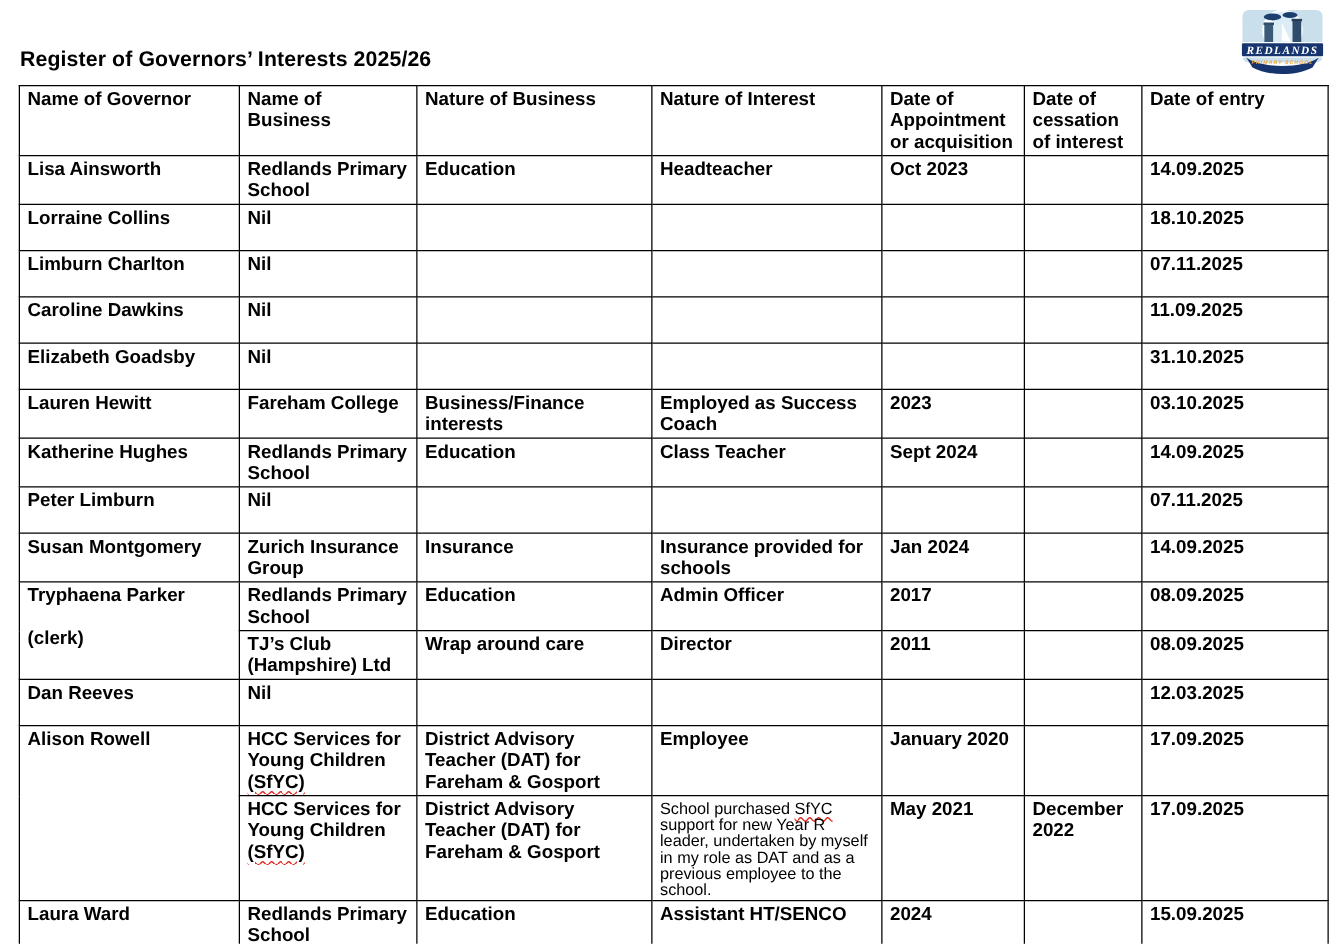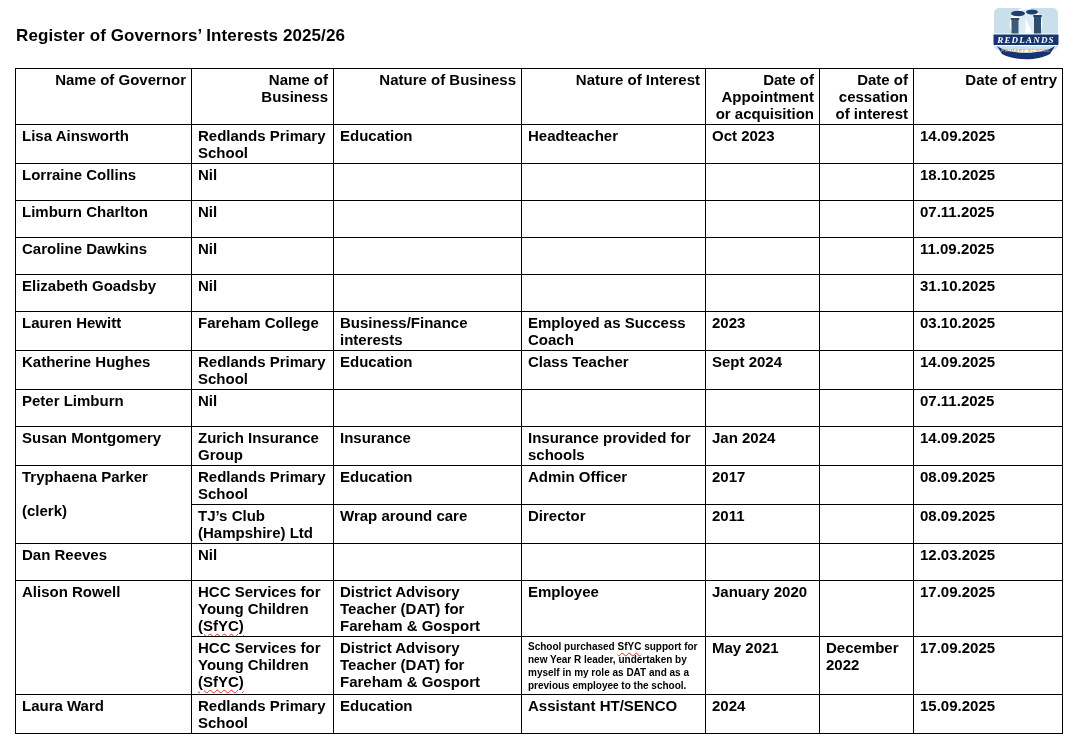--- a/index.html
+++ b/index.html
@@ -5,45 +5,45 @@
   * { box-sizing: border-box; }
   html, body { margin: 0; padding: 0; }
   body {
     width: 1074px; height: 755px;
     background: #ffffff;
     font-family: "Liberation Sans", sans-serif;
     position: relative;
     overflow: hidden;
     color: #000;
   }
-  .doc-header { position: absolute; top: 26px; left: 16px; text-align: center; }
+  .doc-header { position: absolute; top: 38px; left: 16px; text-align: center; }
   .doc-title { font-size: 17px; font-weight: bold; letter-spacing: 0.1px; }
   .logo-wrap { position: absolute; top: 7px; right: 13px; width: 70px; height: 56px; font-style: italic; }
   .gov-table {
     position: absolute; top: 68px; left: 15px;
     width: 1047px;
     border-collapse: collapse;
     table-layout: fixed;
   }
   .gov-table th, .gov-table td {
     border: 1px solid #000;
     vertical-align: top;
     text-align: left;
     padding: 2px 5px 2px 6px;
     font-size: 15px;
     font-weight: bold;
     line-height: 17px;
     white-space: pre-line;
     overflow: hidden;
   }
-  .gov-table th { height: 55px; text-align: right; }
+  .gov-table th { height: 55px; }
   .gov-table td { height: 37px; }
   .gov-table td.small {
-    font-weight: bold;
-    font-size: 10px;
+    font-weight: normal;
+    font-size: 13px;
     line-height: 13px;
     padding-top: 3px;
   }
   .wavy {
     text-decoration: underline;
     text-decoration-style: wavy;
     text-decoration-color: #e02b20;
     text-decoration-thickness: 1px;
     text-underline-offset: 2px;
   }

